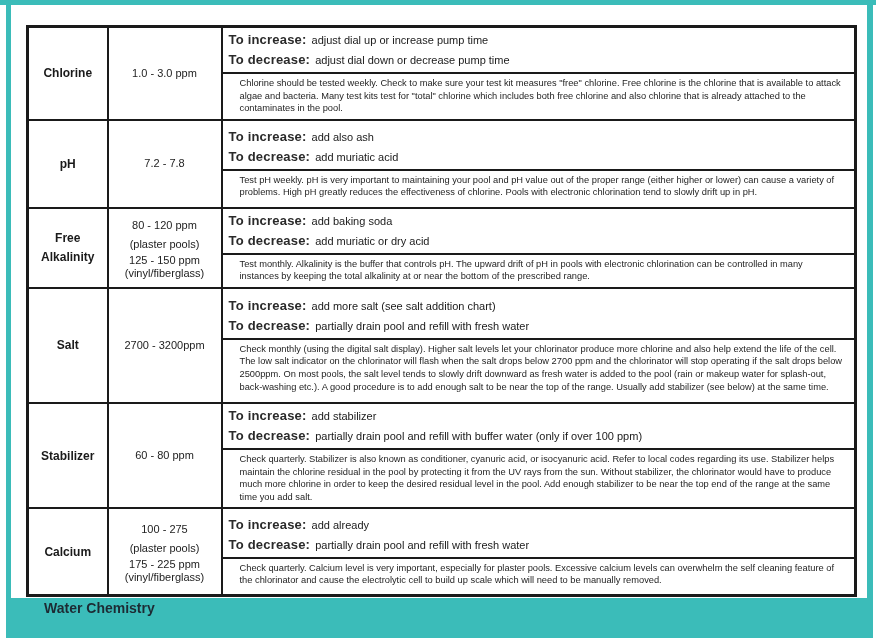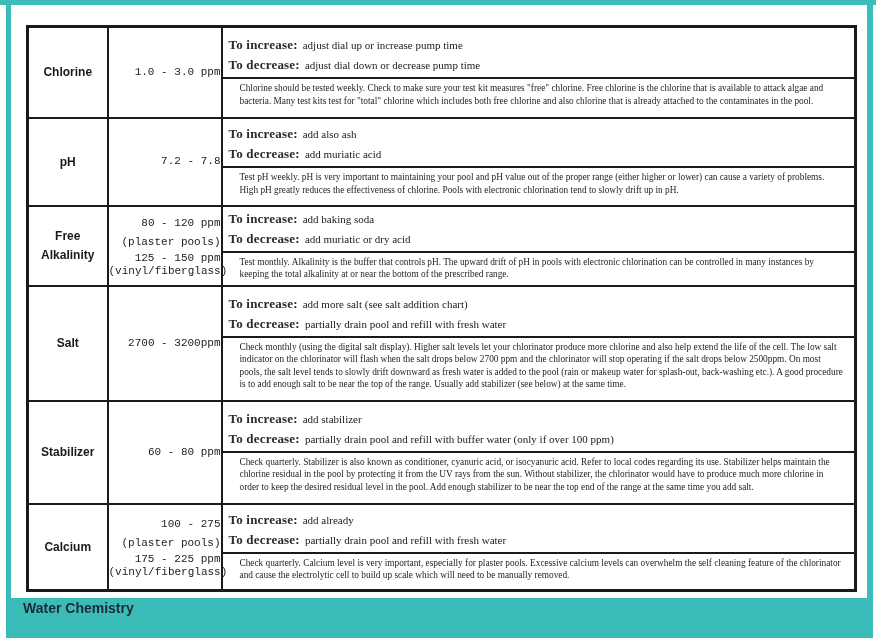--- a/index.html
+++ b/index.html
@@ -9,43 +9,43 @@
     font-family:"Liberation Sans", sans-serif;
   }
   .frame-top { position:absolute; left:0; top:0; width:876px; height:5px; background:#3bbcb9; }
   .frame-left { position:absolute; left:6px; top:5px; width:5px; height:594px; background:#3bbcb9; }
   .frame-right { position:absolute; left:867px; top:5px; width:6px; height:594px; background:#3bbcb9; }
   .footer-band {
     position:absolute; left:6px; top:598px; width:867px; height:40px;
     background:#3bbcb9;
   }
   .footer-title {
-    position:absolute; left:23px; top:600px;
+    position:absolute; left:44px; top:600px;
     font-size:14px; font-weight:bold; color:#1d2a33;
     font-family:"Liberation Sans", sans-serif;
   }
   table.chem {
     position:absolute; left:26px; top:25px;
     width:831px; border-collapse:collapse;
     border:3px solid #1a1a1a;
     table-layout:fixed;
   }
   table.chem td {
     border:2px solid #1a1a1a;
     padding:0; vertical-align:middle;
   }
   td.param {
     width:78px; text-align:center; font-weight:bold; font-size:12px; color:#1a1a1a;
   }
   td.range {
-    width:112px; text-align:right; font-size:11px; color:#222;font-family:Liberation Mono, monospace;
+    width:112px; text-align:center; font-size:11px; color:#222;
   }
   td.range .rline { display:block; line-height:19px; }
   td.range .rline.tight { line-height:13px; }
-  td.detail { padding:0;font-family:Liberation Serif, serif; }
+  td.detail { padding:0; }
   .adj { border-bottom:2px solid #1a1a1a; padding:2px 6px 2px 6px; }
   .adj .line { line-height:19px; font-size:11px; color:#1a1a1a; white-space:nowrap; }
   .adj .lbl { font-size:13px; font-weight:bold; color:#2a2a2a; letter-spacing:0.2px; margin-right:5px; }
   .note {
     font-size:9.3px; line-height:12.6px; color:#1e1e1e;
     padding:3px 10px 4px 17px;
   }
 </style>
 </head>
 <body>

